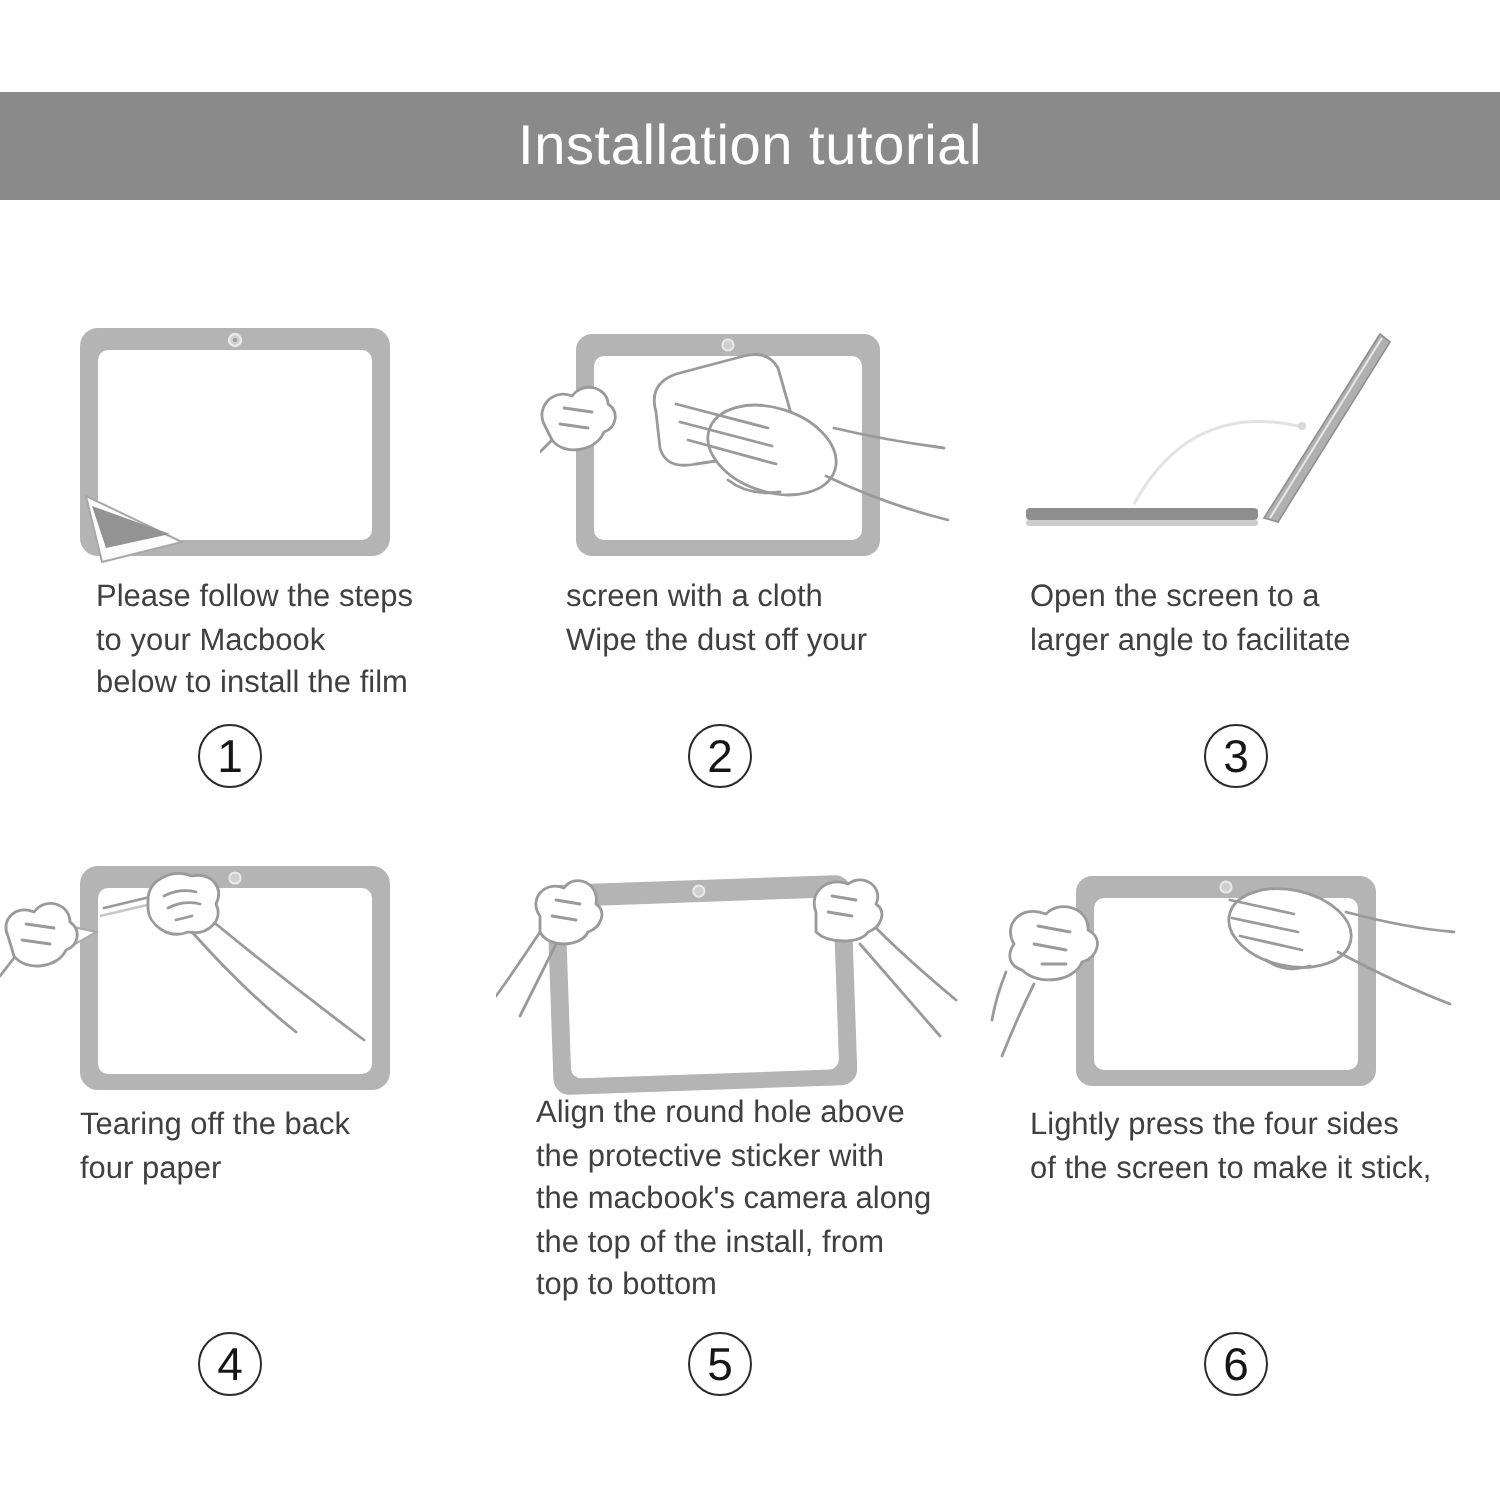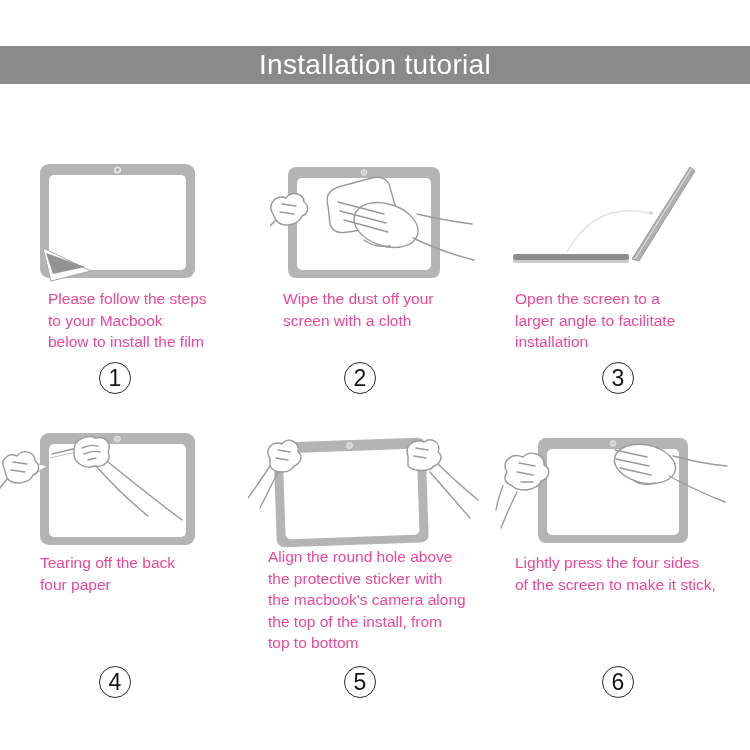--- a/index.html
+++ b/index.html
@@ -1,21 +1,21 @@
 <!DOCTYPE html>
 <html><head>
 <meta charset="utf-8">
 <style>
   html,body{margin:0;padding:0;background:#fff;}
   #page{position:relative;width:750px;height:750px;background:#fff;overflow:hidden;
         font-family:"Liberation Sans","DejaVu Sans",sans-serif;}
-  .header{position:absolute;left:0;top:46px;width:750px;height:38px;background:#8a8a8a;
+  .header{position:absolute;left:0;top:46px;width:750px;height:54px;background:#8a8a8a;
           display:flex;align-items:center;justify-content:center;}
   .header span{color:#fff;font-size:28px;letter-spacing:0.3px;}
-  .desc{position:absolute;font-size:15.5px;line-height:21.5px;color:#ec4899;white-space:nowrap;}
+  .desc{position:absolute;font-size:15.5px;line-height:21.5px;color:#404040;white-space:nowrap;}
   .num{position:absolute;width:32px;height:32px;border:1.6px solid #2b2b2b;border-radius:50%;
        display:flex;align-items:center;justify-content:center;font-size:23px;color:#161616;
        box-sizing:border-box;}
   svg{position:absolute;}
   .fr{fill:#b4b4b4;}
   .scr{fill:#ffffff;}
   .ln{stroke:#9a9a9a;fill:none;stroke-width:1.4;stroke-linecap:round;stroke-linejoin:round;}
   .hand{fill:#ffffff;stroke:#9a9a9a;stroke-width:1.4;stroke-linejoin:round;}
   .faint{stroke:#e2e2e2;fill:none;stroke-width:1.5;}
 </style>
@@ -65,43 +65,42 @@
         <path class="ln" d="M143,76 Q172,90 204,98"></path>
       </g>
       <g>
         <path class="hand" d="M2,50 C-2,42 6,32 16,36 C22,28 34,32 34,40 C40,44 38,52 32,54 C28,64 12,66 6,58 Z"></path>
         <path class="ln" d="M12,42 L26,44"></path>
         <path class="ln" d="M10,50 L24,52"></path>
         <path class="ln" d="M0,64 L6,58"></path>
       </g>
     </svg>
     <div class="desc" style="left:283px;top:288px">
+      <div>screen with a cloth</div>
       <div>Wipe the dust off your</div>
-      <div>screen with a cloth</div>
     </div>
     <div class="num" style="left:344px;top:362px">2</div>
   </div>
 
   <div>
     <svg style="left:505px;top:153px" width="245" height="125" viewBox="0 0 245 125">
       <path class="faint" d="M62,99 Q90,48 144,60"></path>
       <circle cx="146" cy="60" r="2" fill="#d9d9d9"></circle>
       <g>
         <rect x="8" y="101" width="116" height="6" rx="2" fill="#8e8e8e"></rect>
         <rect x="8" y="107" width="116" height="3" rx="1.5" fill="#cccccc"></rect>
       </g>
       <g>
         <polygon points="127,106 185,14 190,18 134,108" fill="#b0b0b0" stroke="#8f8f8f" stroke-width="0.8"></polygon>
         <line x1="186" y1="16" x2="130" y2="106" stroke="#e8e8e8" stroke-width="1"></line>
       </g>
     </svg>
     <div class="desc" style="left:515px;top:288px">
       <div>Open the screen to a</div>
       <div>larger angle to facilitate</div>
-      <div>installation</div>
     </div>
     <div class="num" style="left:602px;top:362px">3</div>
   </div>
 
   <div>
     <svg style="left:0px;top:428px" width="215" height="122" viewBox="0 0 215 122">
       <rect class="fr" x="40" y="5" width="155" height="112" rx="9"></rect>
       <rect class="scr" x="49" y="16" width="137" height="93" rx="5"></rect>
       <circle cx="117.5" cy="11" r="2.8" fill="#cfcfcf" stroke="#eaeaea" stroke-width="1"></circle>
       <g>

